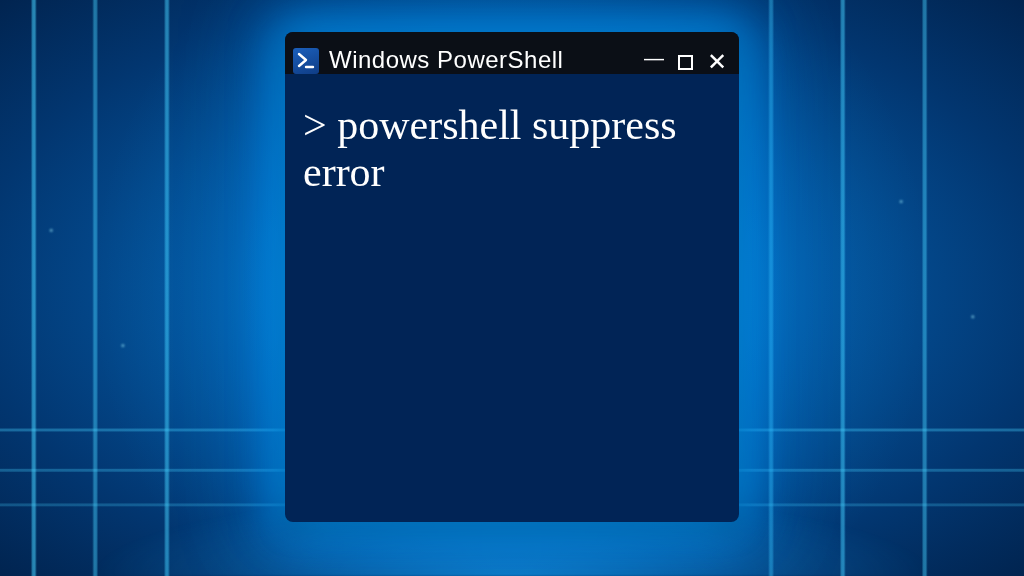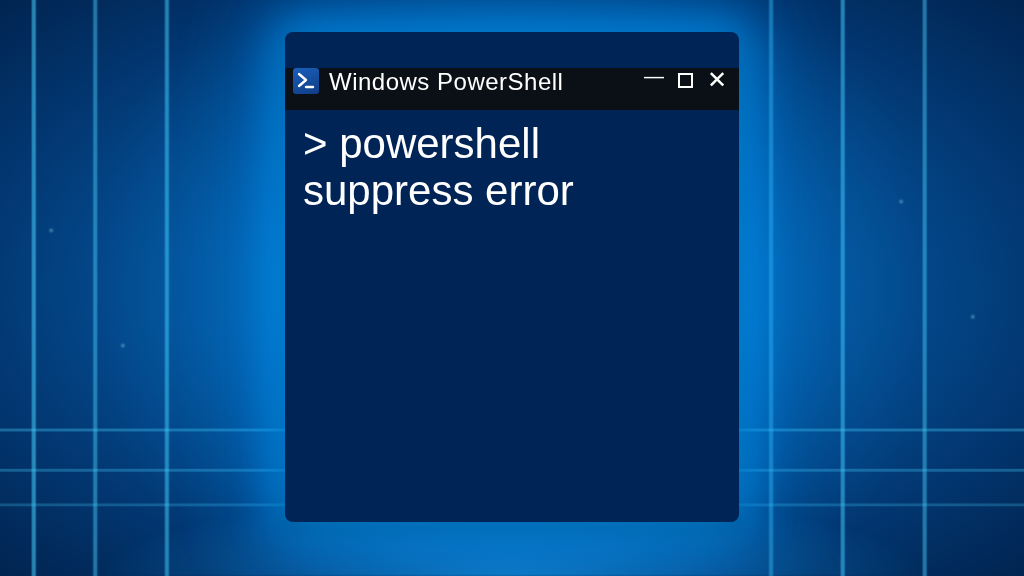--- a/index.html
+++ b/index.html
@@ -73,25 +73,24 @@
         0 8px 24px rgba(0,0,0,.5);
       display: flex;
       flex-direction: column;
       overflow: hidden;
     }
 
     .titlebar {
       height: 42px;
       background: #0b0f16;
       display: flex;
-      align-items: flex-start;
+      align-items: flex-end;
       padding: 0 12px 0 8px;
       gap: 10px;
       flex-shrink: 0;
-      margin-top: 36px;
     }
 
     .ps-icon {
       width: 26px;
       height: 26px;
       border-radius: 3px;
       background: linear-gradient(160deg, #1b5fbb 0%, #0f3d86 100%);
       position: relative;
       flex-shrink: 0;
     }
@@ -133,22 +132,22 @@
       position: relative;
       top: -4px;
     }
     .win-btn.close {
       font-size: 24px;
       font-weight: 300;
     }
 
     .terminal-body {
       flex: 1;
-      padding: 10px 18px;
-      font-family: Liberation Sans, sans-serif;
+      padding: 28px 18px;
+      font-family: Liberation Serif, serif;
       font-size: 42px;
       line-height: 1.12;
       color: #ffffff;
       word-break: break-word;
     }
     .terminal-body .prompt {
       display: inline;
     }
   </style>
 </head>

